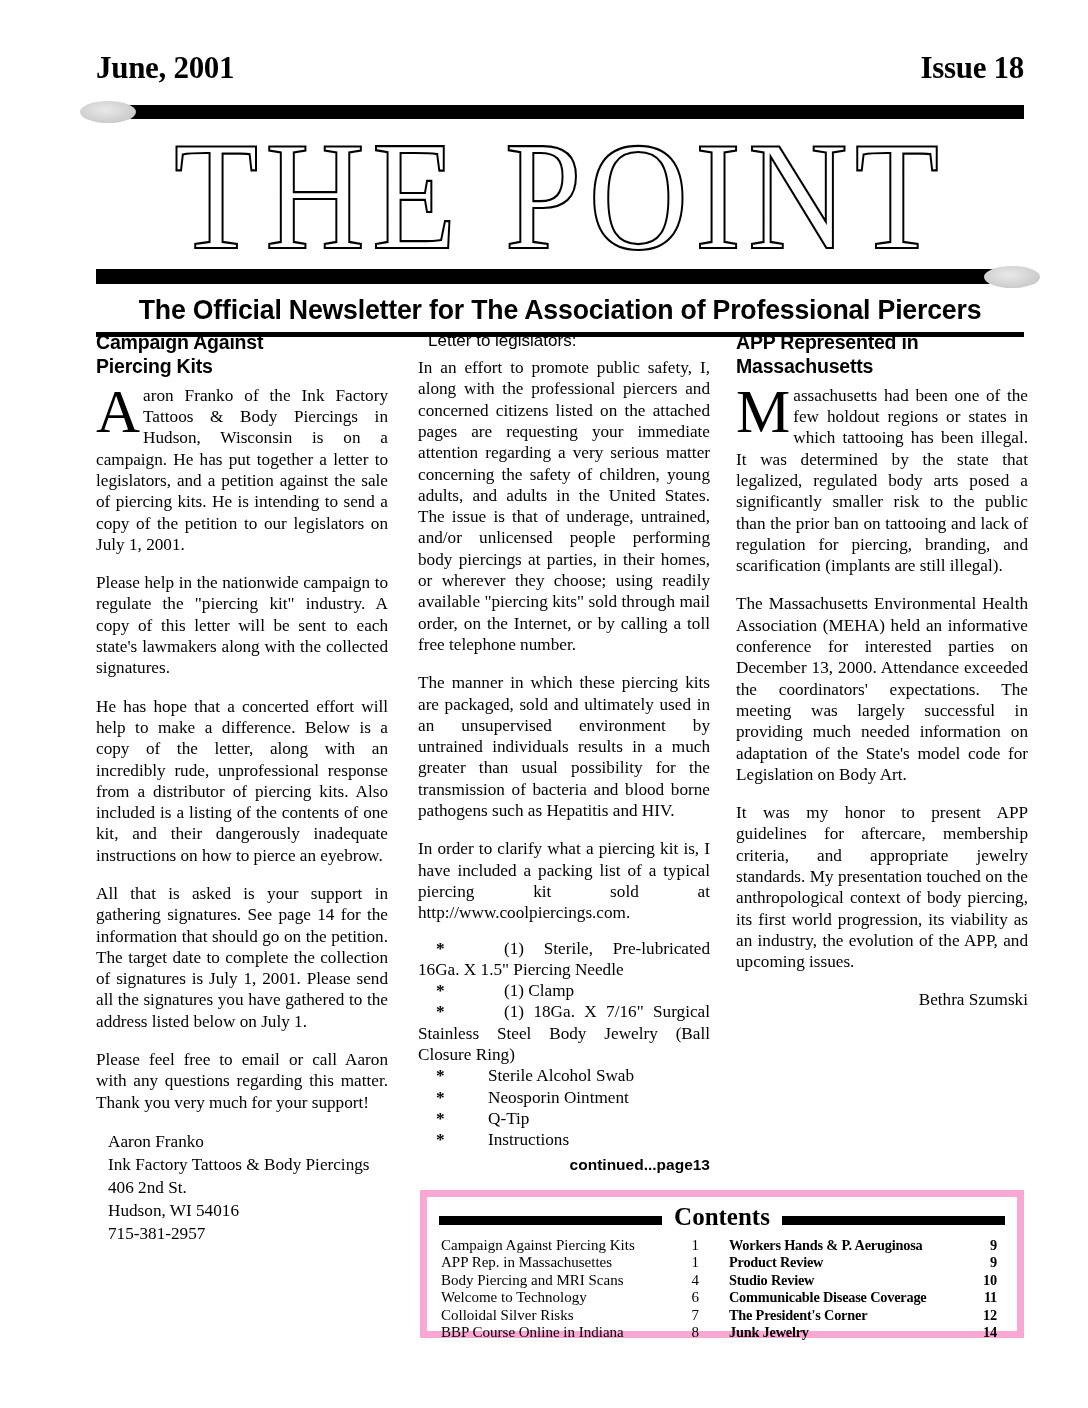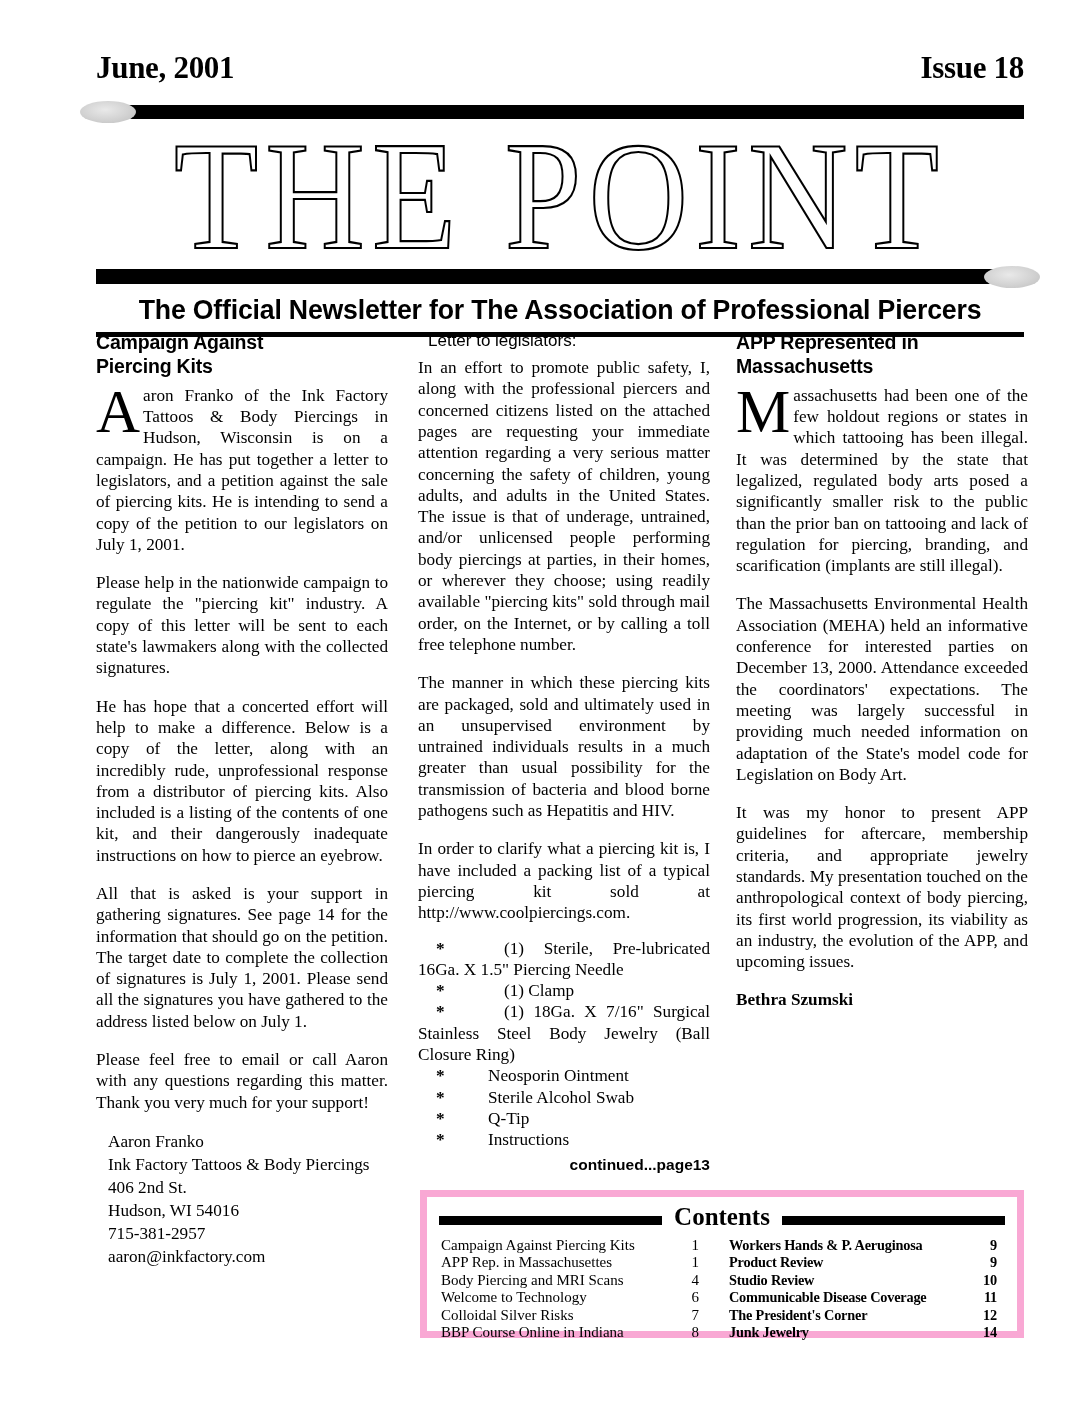--- a/index.html
+++ b/index.html
@@ -179,24 +179,25 @@
   .addr {
     font-family: "Liberation Serif", serif;
     font-size: 17.2px;
     line-height: 23px;
     margin: 12px;
   }
   .addr div { white-space: nowrap; }
 
   .byline {
     font-family: "Liberation Serif", serif;
-    font-weight: bold;
+    font-weight: normal;
     font-size: 17.2px;
     line-height: 21px;
     margin-top: 14px;
+    text-align: right;
   }
 
   
   .kit-list {
     margin: 14px 0 0 0;
     padding: 0;
     list-style: none;
     font-family: "Liberation Serif", serif;
     font-size: 17.2px;
     line-height: 21.3px;
@@ -322,36 +323,35 @@
       <p class="body">Please help in the nationwide campaign to regulate the "piercing kit" industry. A copy of this letter will be sent to each state's lawmakers along with the collected signatures.</p>
       <p class="body">He has hope that a concerted effort will help to make a difference.  Below is a copy of the letter, along with an incredibly rude, unprofessional response from a distributor of piercing kits. Also included is a listing of the contents of one kit, and their dangerously inadequate instructions on how to pierce an eyebrow.</p>
       <p class="body">All that is asked is your support in gathering signatures. See page 14 for the information that should go on the petition. The target date to complete the collection of signatures is July 1, 2001. Please send all the signatures you have gathered to the address listed below on July 1.</p>
       <p class="body">Please feel free to email or call Aaron with any questions regarding this matter. Thank you very much for your support!</p>
       <div class="addr">
         <div>Aaron Franko</div>
         <div>Ink Factory Tattoos &amp; Body Piercings</div>
         <div>406 2nd St.</div>
         <div>Hudson, WI 54016</div>
         <div>715-381-2957</div>
-        <div>aaron@inkfactory.com</div>
       </div>
     </div>
 
     <div class="col col-2">
       <div class="sub-head">Letter to legislators:</div>
       <p class="body">In an effort to promote public safety, I, along with the professional piercers and concerned citizens listed on the attached pages are requesting your immediate attention regarding a very serious matter concerning the safety of children, young adults, and adults in the United States. The issue is that of underage, untrained, and/or unlicensed people performing body piercings at parties, in their homes, or wherever they choose; using readily available "piercing kits" sold through mail order, on the Internet, or by calling a toll free telephone number.</p>
       <p class="body">The manner in which these piercing kits are packaged, sold and ultimately used in an unsupervised environment by untrained individuals results in a much greater than usual possibility for the transmission of bacteria and blood borne pathogens such as Hepatitis and HIV.</p>
       <p class="body tight">In order to clarify what a piercing kit is, I have included a packing list of a typical piercing kit sold at http://www.coolpiercings.com.</p>
 
       <ul class="kit-list">
         <li><span class="kit-star">*</span><span class="kit-gap"></span><span>(1) Sterile, Pre-lubricated 16Ga. X 1.5" Piercing Needle</span></li>
         <li><span class="kit-star">*</span><span class="kit-gap"></span><span>(1) Clamp</span></li>
         <li><span class="kit-star">*</span><span class="kit-gap"></span><span>(1) 18Ga. X 7/16" Surgical Stainless Steel Body Jewelry (Ball Closure Ring)</span></li>
+        <li><span class="kit-star">*</span><span class="kit-gap-sm"></span><span>Sterile Alcohol Swab</span></li>
         <li><span class="kit-star">*</span><span class="kit-gap-sm"></span><span>Neosporin Ointment</span></li>
-        <li><span class="kit-star">*</span><span class="kit-gap-sm"></span><span>Sterile Alcohol Swab</span></li>
         <li><span class="kit-star">*</span><span class="kit-gap-sm"></span><span>Q-Tip</span></li>
         <li><span class="kit-star">*</span><span class="kit-gap-sm"></span><span>Instructions</span></li>
       </ul>
 
       <div class="continued">continued...page13</div>
     </div>
 
     <div class="col col-3">
       <div class="sec-head">APP  Represented in
 Massachusetts</div>

